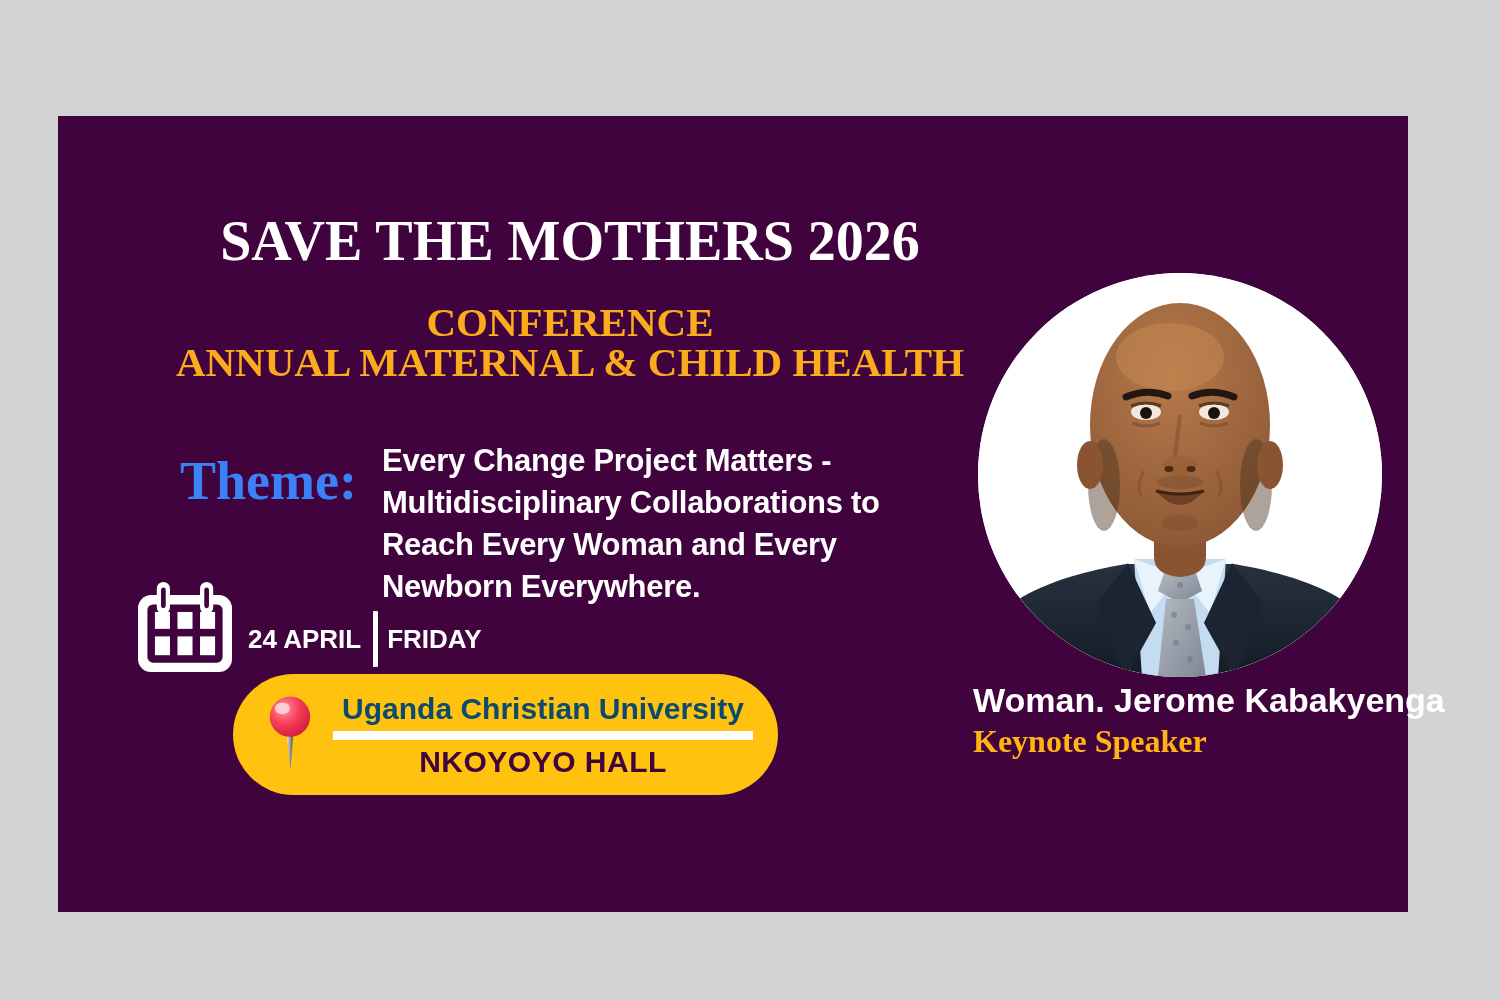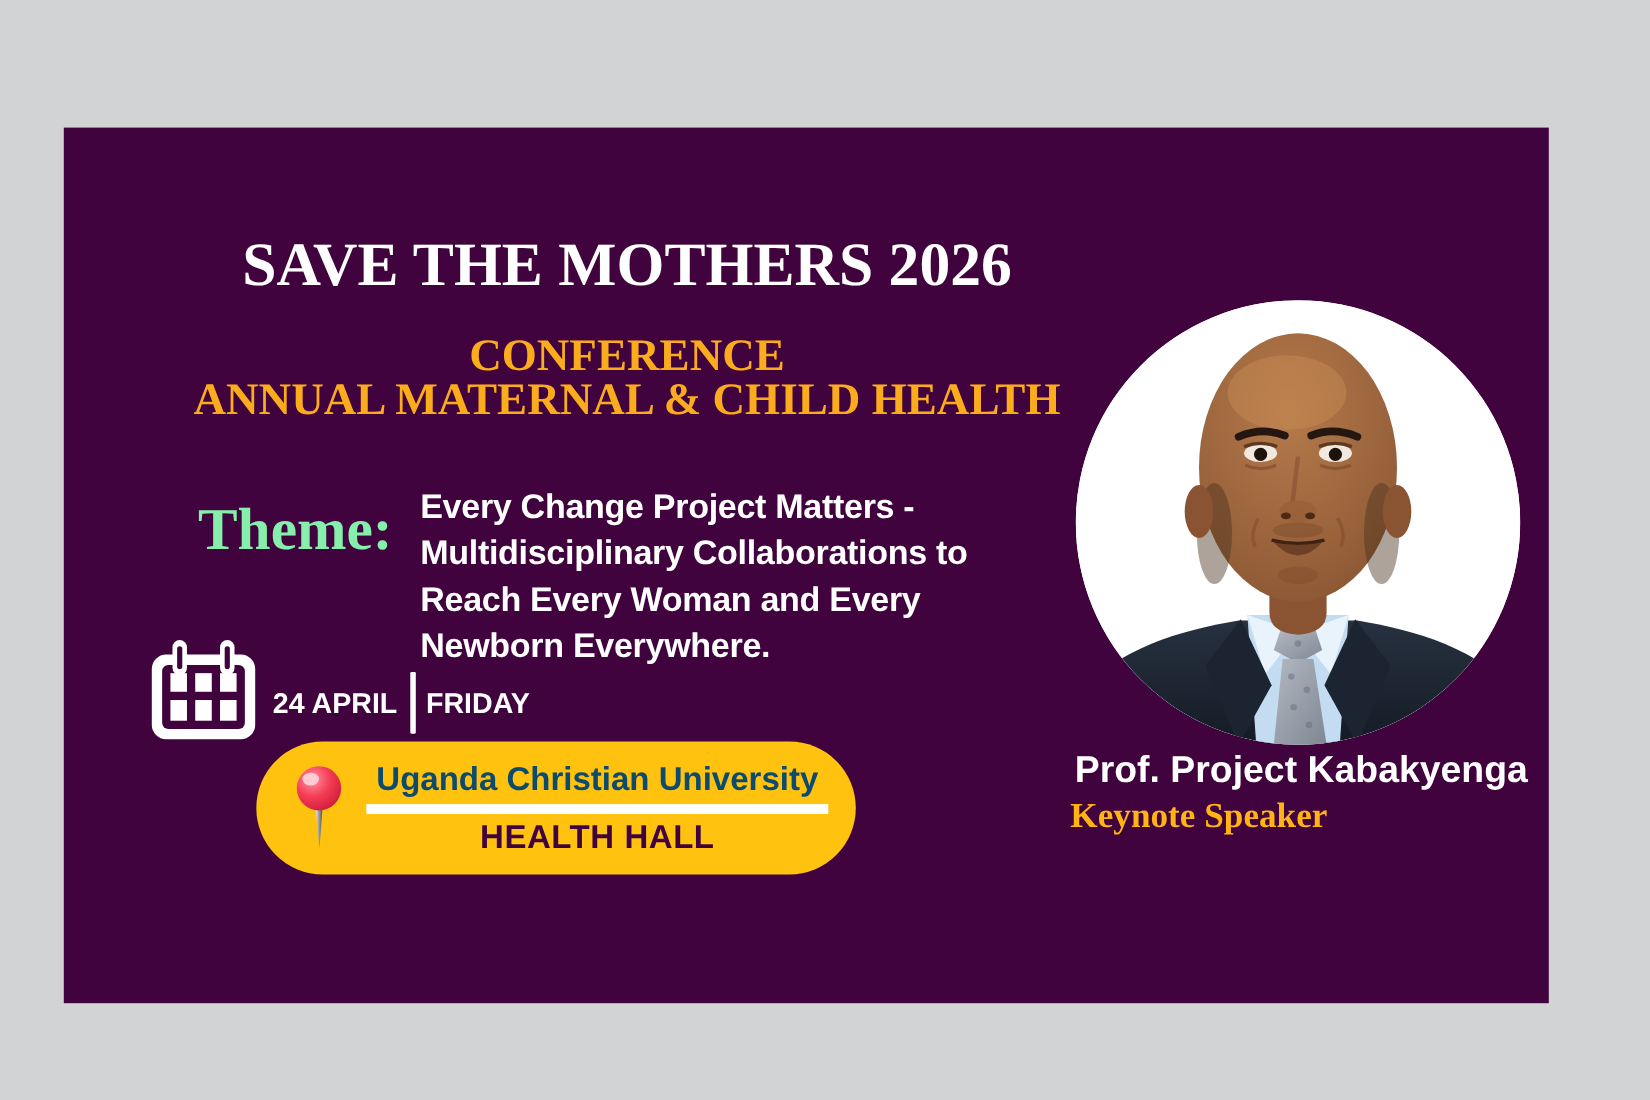--- a/index.html
+++ b/index.html
@@ -26,21 +26,21 @@
     text-align:center;
     font-family:"Liberation Serif", serif;
     font-weight:bold;font-size:41px;line-height:40px;
     color:#FBAC1C;
   }
   
   .theme-label{
     position:absolute;left:122px;top:336px;
     font-family:"Liberation Serif", serif;
     font-weight:bold;font-size:54px;line-height:58px;
-    color:#86efac;
+    color:#3b82f6;
   }
   .theme-text{
     position:absolute;left:324px;top:308px;width:590px;
     font-weight:bold;font-size:31px;line-height:42px;letter-spacing:-0.3px;
     color:#FFFFFF;
     margin-top:16px;
   }
   
   .calendar{position:absolute;left:78px;top:464px;width:98px;height:94px;}
   .calendar svg{width:100%;height:100%;display:block;}
@@ -149,21 +149,21 @@
             </radialGradient>
           </defs>
           <path d="M28,46 L36,46 L32.5,92 Z" fill="url(#needleG)"></path>
           <circle cx="32" cy="27" r="24" fill="url(#ballG)"></circle>
           <ellipse cx="23" cy="17" rx="9" ry="7" fill="#ffd9de" opacity="0.85"></ellipse>
         </svg>
       </span>
       <div class="venue-col">
         <div class="venue-name">Uganda Christian University</div>
         <div class="venue-divider"></div>
-        <div class="venue-hall">HEALTH HALL</div>
+        <div class="venue-hall">NKOYOYO HALL</div>
       </div>
     </div>
 
     <div class="photo">
       <svg viewBox="0 0 404 404" xmlns="http://www.w3.org/2000/svg" aria-hidden="true">
         <defs>
           <radialGradient id="skinG" cx="0.45" cy="0.3" r="0.95">
             <stop offset="0" stop-color="#b57a4b"></stop>
             <stop offset="0.6" stop-color="#96603a"></stop>
             <stop offset="1" stop-color="#7d4c2b"></stop>
@@ -228,17 +228,17 @@
         <path d="M166,198 Q158,212 163,224" stroke="#7c4a29" stroke-width="3" fill="none" opacity="0.5"></path>
         <path d="M238,198 Q246,212 241,224" stroke="#7c4a29" stroke-width="3" fill="none" opacity="0.5"></path>
 
         <ellipse cx="202" cy="209" rx="23" ry="7" fill="#6b3e22" opacity="0.3"></ellipse>
         <path d="M178,218 Q202,226 226,218 Q214,232 202,232 Q190,232 178,218 Z" fill="#6e4026"></path>
         <path d="M178,218 Q202,224 226,218" stroke="#3f2312" stroke-width="3" fill="none"></path>
         <ellipse cx="202" cy="250" rx="18" ry="8" fill="#7c4a29" opacity="0.4"></ellipse>
       </svg>
     </div>
 
-    <div class="speaker-name">Prof. Project Kabakyenga</div>
+    <div class="speaker-name">Woman. Jerome Kabakyenga</div>
     <div class="speaker-role">Keynote Speaker</div>
 
   </div>
 </div>
 
 </body></html>

